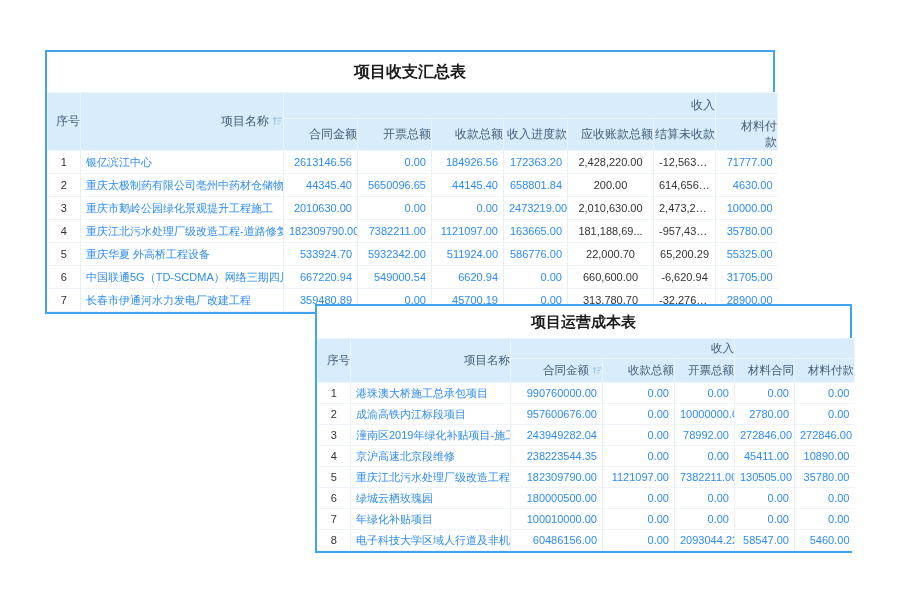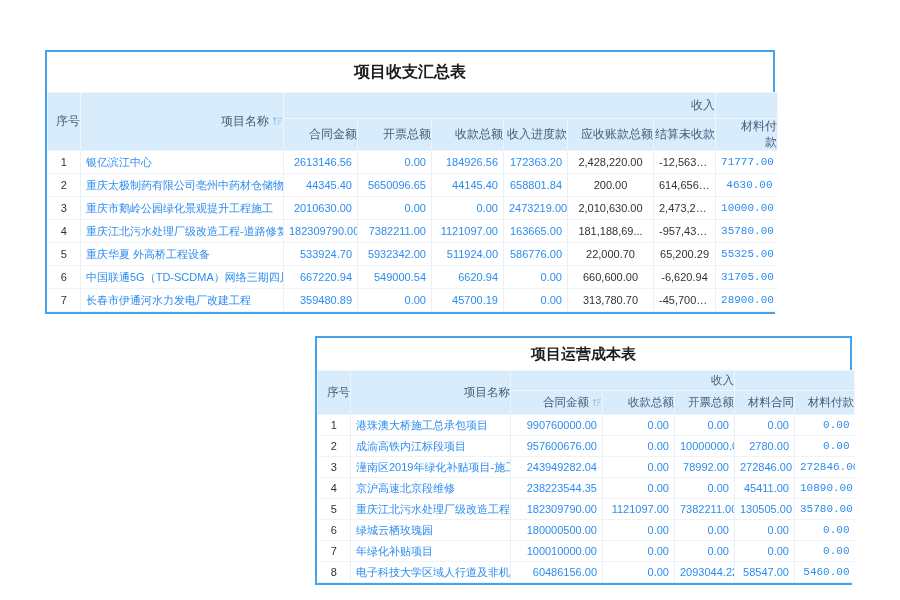--- a/index.html
+++ b/index.html
@@ -1,38 +1,38 @@
 <!DOCTYPE html>
 <html><head>
 <meta charset="utf-8">
 <style>
   * { margin:0; padding:0; box-sizing:border-box; }
   html,body { width:900px; height:600px; background:#ffffff; overflow:hidden;
               font-family:"Liberation Sans","DejaVu Sans",sans-serif; }
   .tbl-wrap { position:absolute; background:#fff; border:2px solid #42a3ee; }
   #table1 { left:45px; top:50px;  width:730px; }
-  #table2 { left:315px; top:336px; width:537px; }
+  #table2 { left:315px; top:304px; width:537px; }
   .tbl-title { text-align:center; font-weight:bold; color:#1c1c1c; background:#fff; }
   #table1 .tbl-title { font-size:16px; line-height:40px; height:40px; }
   #table2 .tbl-title { font-size:15px; line-height:32px; height:32px; }
   table { border-collapse:collapse; width:100%; table-layout:fixed; }
   thead th { background:#d9ecfb; color:#44607c; font-weight:normal;
              border:1px solid #eef6fd; text-align:right; vertical-align:middle;
              overflow:hidden; white-space:nowrap; }
   #table1 thead th { font-size:12px; }
   #table2 thead th { font-size:11.5px; }
   #table1 tr.h-group th { height:26px; }
   #table1 tr.h-sub th   { height:29px; }
   #table2 tr.h-group th { height:20px; }
   #table2 tr.h-sub th   { height:24px; }
   .wrap-narrow { display:inline-block; width:40px; line-height:1.3; white-space:normal; }
   tbody td { background:#fff; font-size:11px; border-right:1px solid #e7eff7;
              border-bottom:1px solid #edf3f9; overflow:hidden; white-space:nowrap;
              padding:0 5px; }
-  tbody td:last-child { border-right:none;font-family:Liberation Mono, monospace; }
+  tbody td:last-child { border-right:none; }
   #table1 tbody td { height:23px; }
   #table2 tbody td { height:21px; }
   .c-idx  { color:#333; text-align:center; padding:0 2px; }
   .c-name { color:#2d8cf0; text-align:left; cursor:pointer; }
   .c-blue { color:#2d8cf0; text-align:right; }
   .c-dark { color:#333; text-align:center; text-overflow:ellipsis; }
   .sort-icon { display:inline-block; vertical-align:-1px; margin-left:3px; }
 </style>
 </head>
 <body>
@@ -141,21 +141,21 @@
           <td class="c-blue">31705.00</td>
         </tr>
         <tr>
           <td class="c-idx">7</td>
           <td class="c-name">长春市伊通河水力发电厂改建工程</td>
           <td class="c-blue">359480.89</td>
           <td class="c-blue">0.00</td>
           <td class="c-blue">45700.19</td>
           <td class="c-blue">0.00</td>
           <td class="c-dark">313,780.70</td>
-          <td class="c-dark">-45,700.19</td>
+          <td class="c-dark">-32,276.95</td>
           <td class="c-blue">28900.00</td>
         </tr>
       </tbody>
   </table>
 </div>
 
 <div class="tbl-wrap" id="table2">
   <div class="tbl-title">项目运营成本表</div>
   <table>
     <colgroup>

